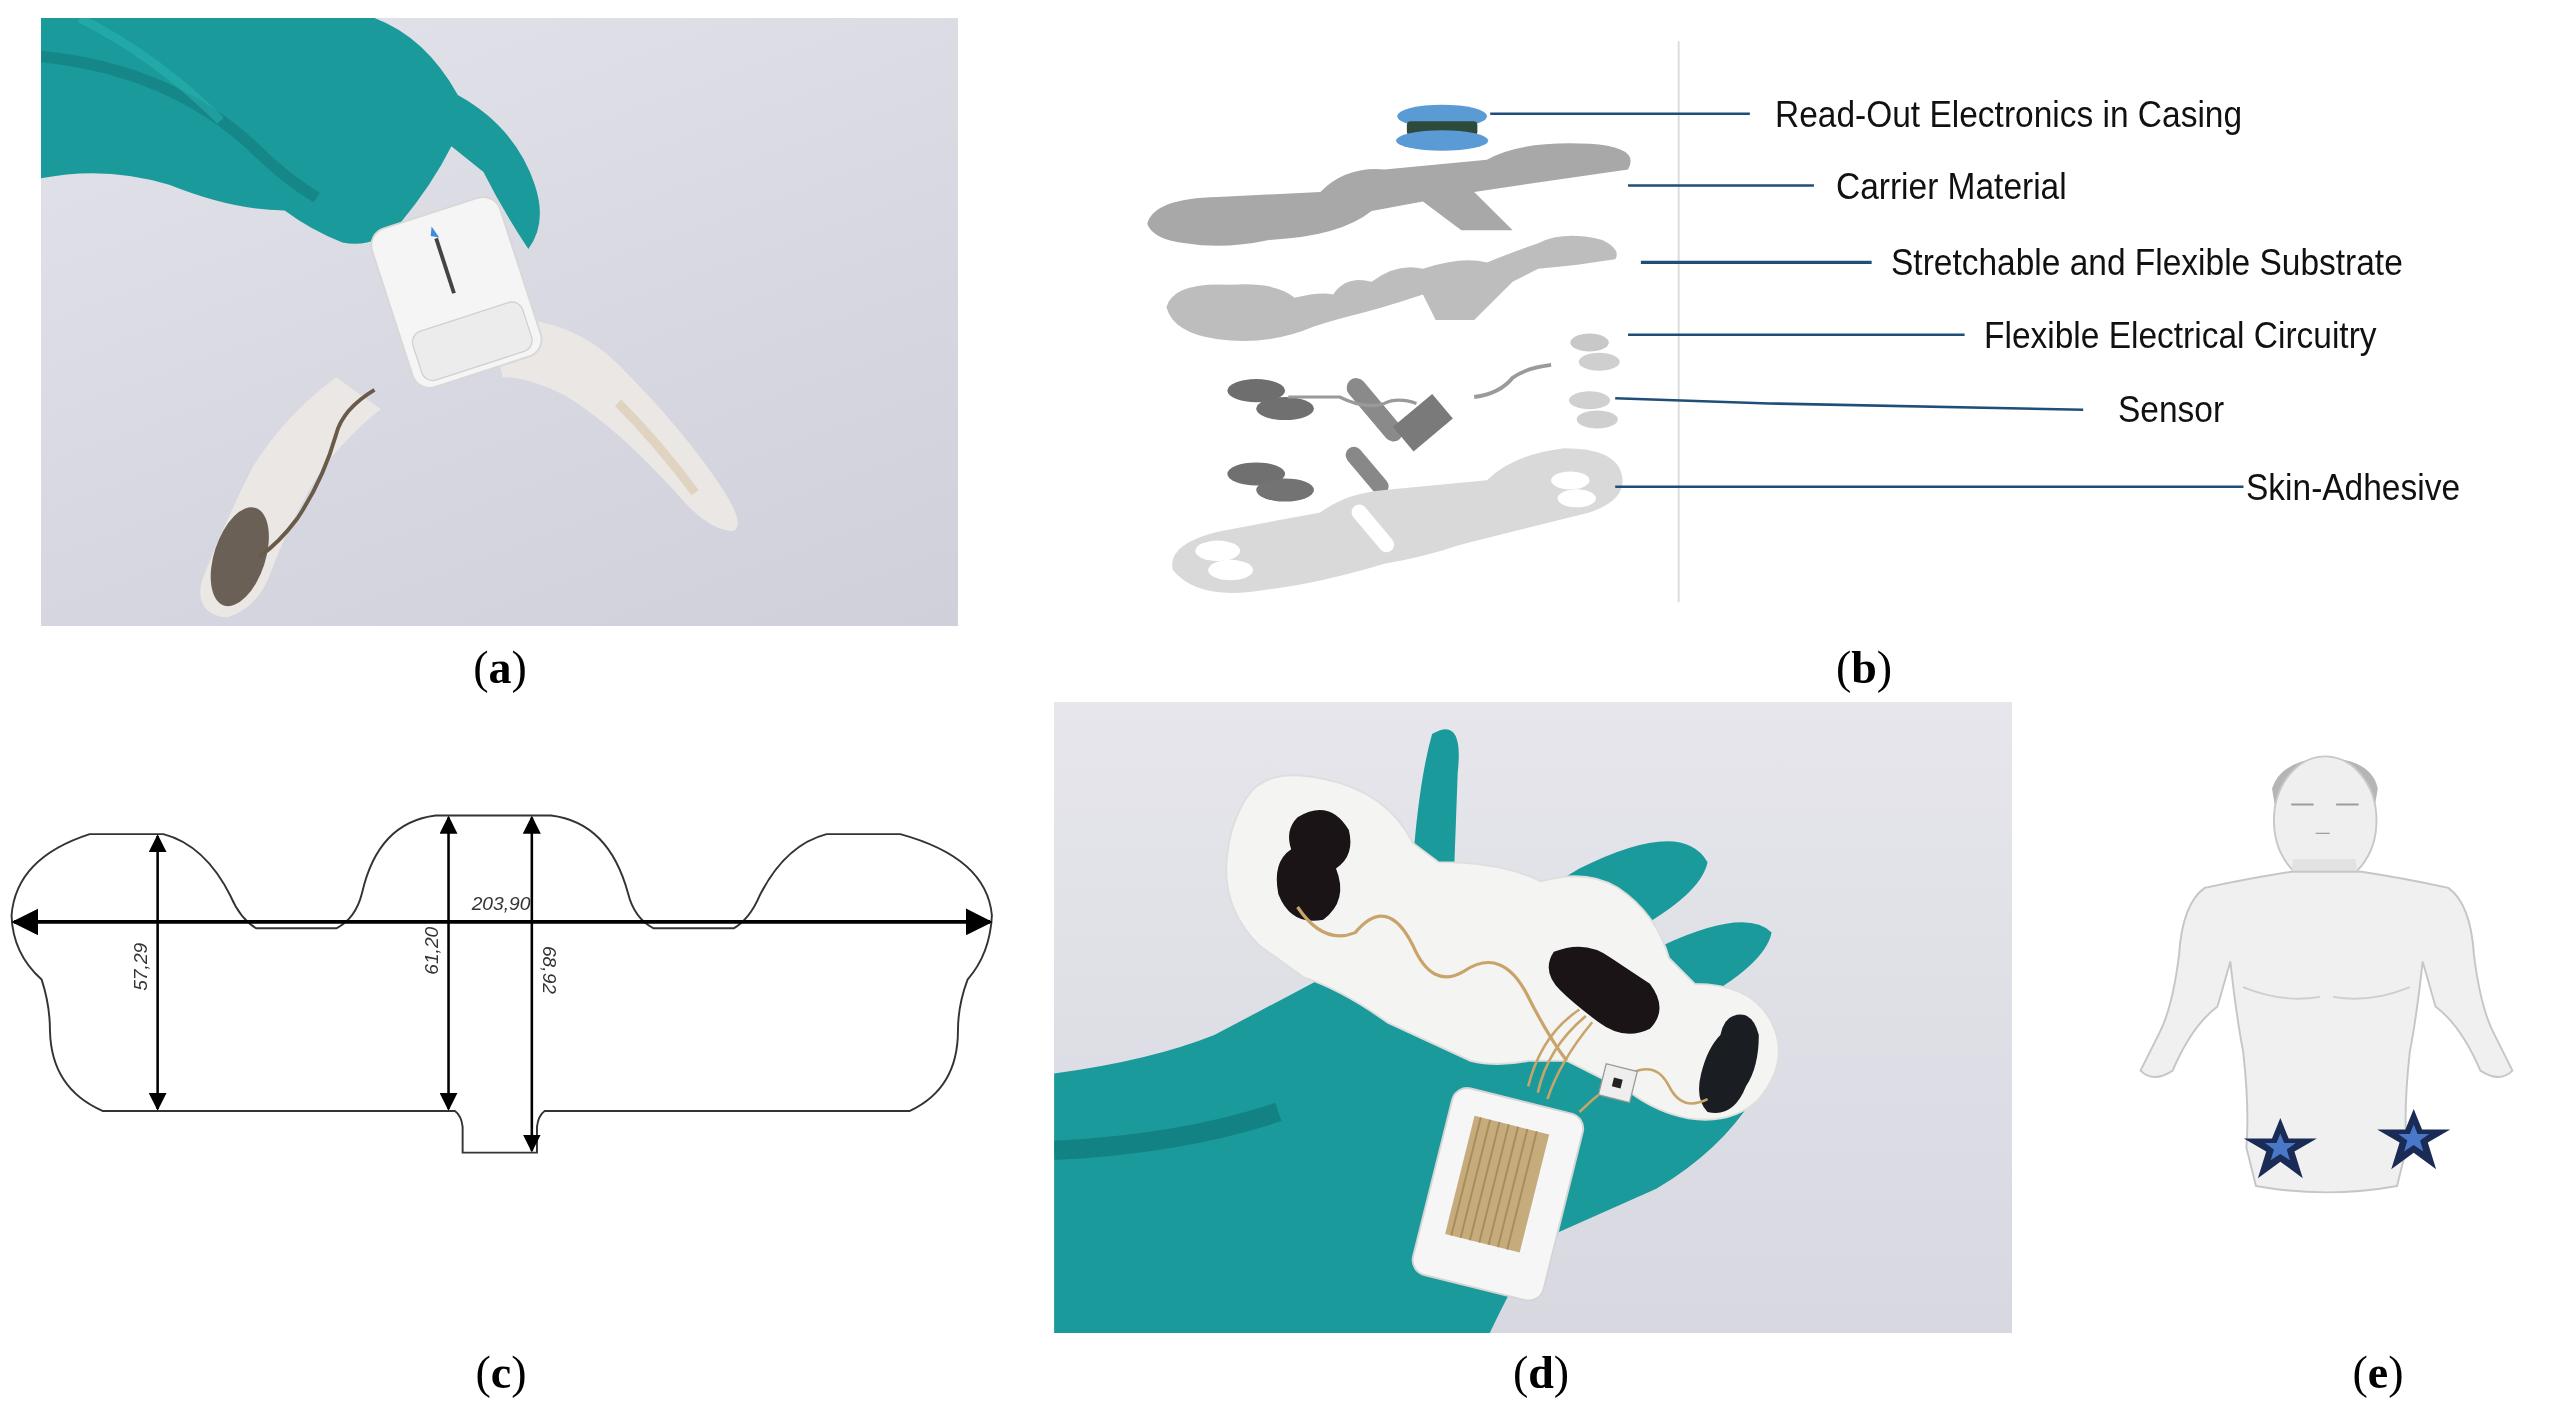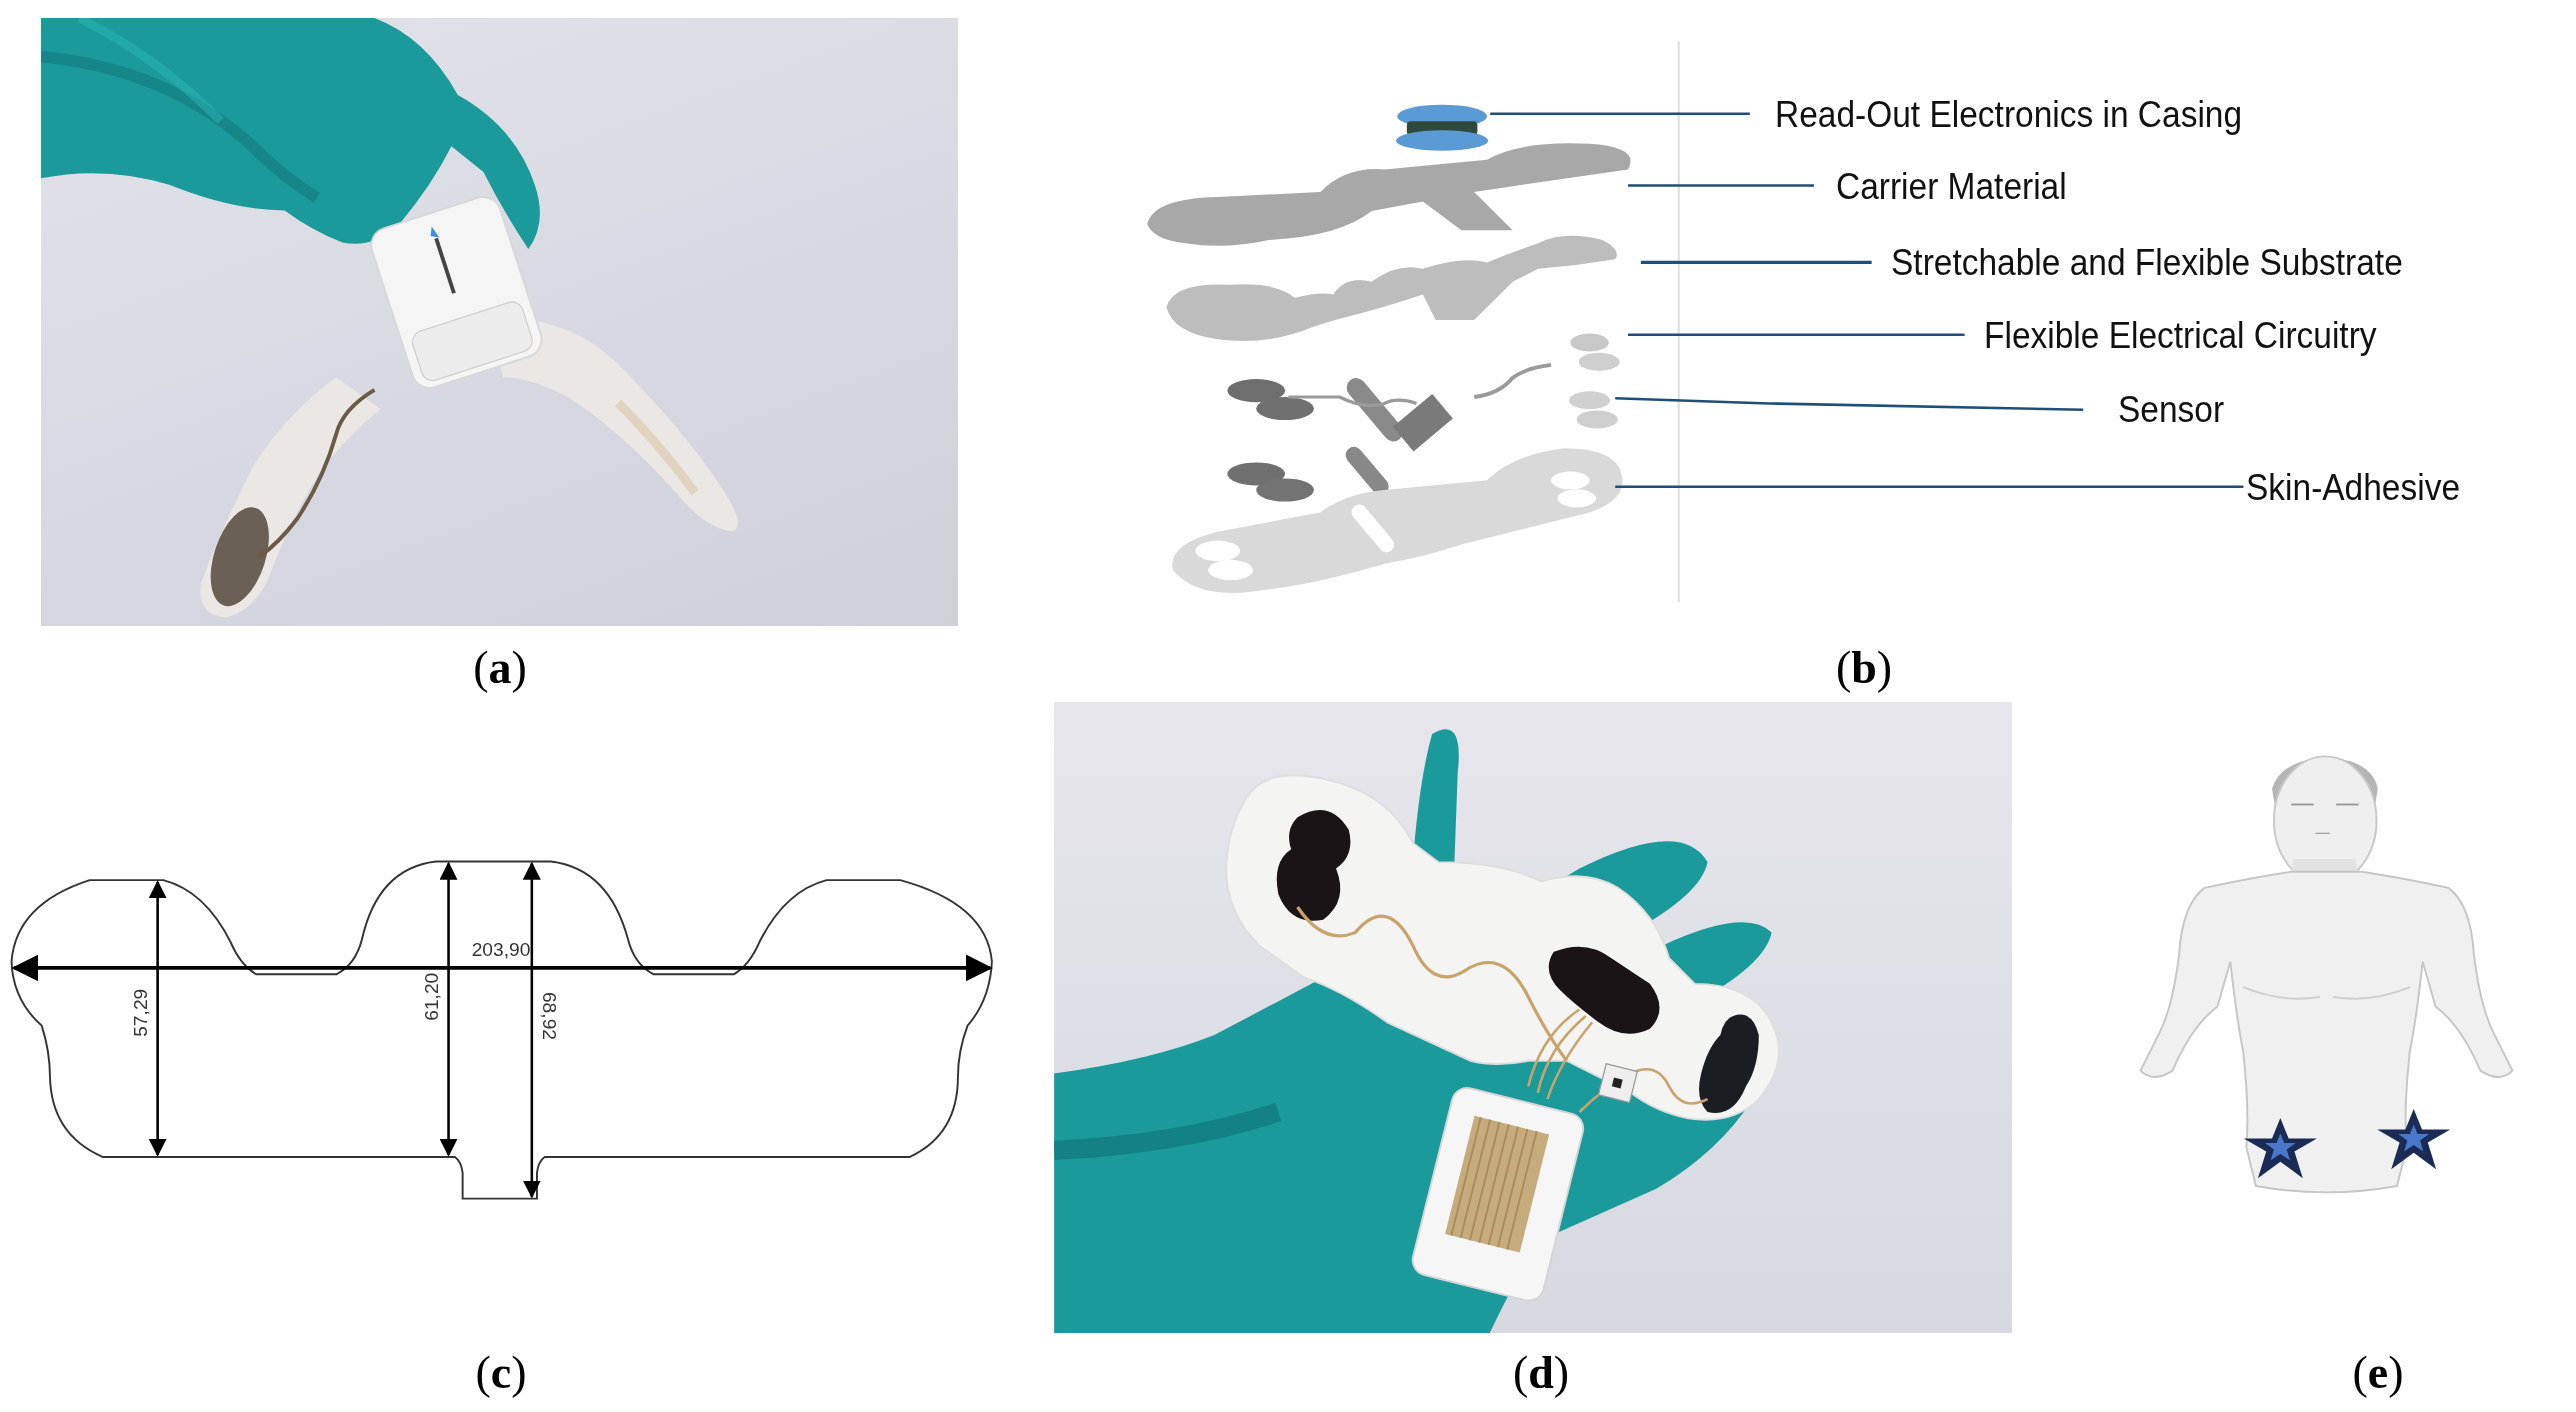--- a/index.html
+++ b/index.html
@@ -4,21 +4,21 @@
   <style>
     html, body { margin: 0; padding: 0; background: #ffffff; }
     body { width: 2576px; height: 1413px; position: relative; overflow: hidden; font-family: "Liberation Sans", sans-serif; }
     .panel { position: absolute; text-align: right; }
     .caption { position: absolute; font-family: "Liberation Serif", serif; font-size: 46px; color: #000; text-align: center; width: 128px; }
     .caption b { font-weight: bold; }
     .photo-a { left: 41px; top: 18px; width: 917px; height: 608px; background: linear-gradient(160deg, #e3e3ea 0%, #d6d7e0 60%, #cfd0da 100%); overflow: hidden; }
     .photo-d { left: 1054px; top: 702px; width: 958px; height: 631px; background: linear-gradient(180deg, #e6e6ec 0%, #d7d8e0 100%); overflow: hidden; }
     .diagram-b { left: 1128px; top: 38px; width: 1436px; height: 577px; }
     .b-label { position: absolute; font-size: 36px; color: #111; white-space: nowrap; transform: scaleX(0.93); transform-origin: left center; }
-    .drawing-c { left: 0px; top: 846px; width: 1006px; height: 372px; }
+    .drawing-c { left: 0px; top: 800px; width: 1006px; height: 372px; font-style: italic; }
     .figure-e { left: 2134px; top: 750px; width: 385px; height: 545px; }
     svg { display: block; }
   </style>
 </head>
 <body>
 
 <div class="panel photo-a">
   <svg width="917" height="608" viewBox="0 0 1430 948">
 
     <path d="M0,0 L520,0 Q600,30 650,120 Q740,170 770,260 Q790,320 760,360 Q720,300 690,240 L640,200 Q610,260 560,320 Q520,360 470,350 Q420,330 380,300 Q300,300 200,260 Q100,230 0,250 Z" fill="#1a9a9a"></path>

